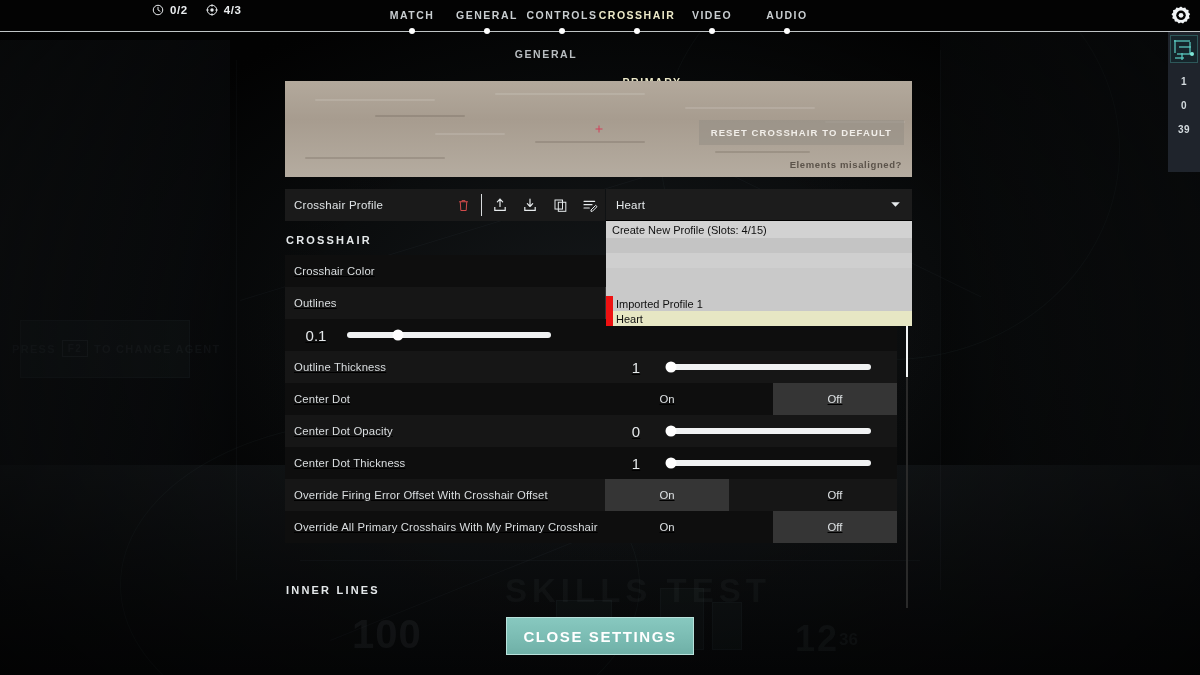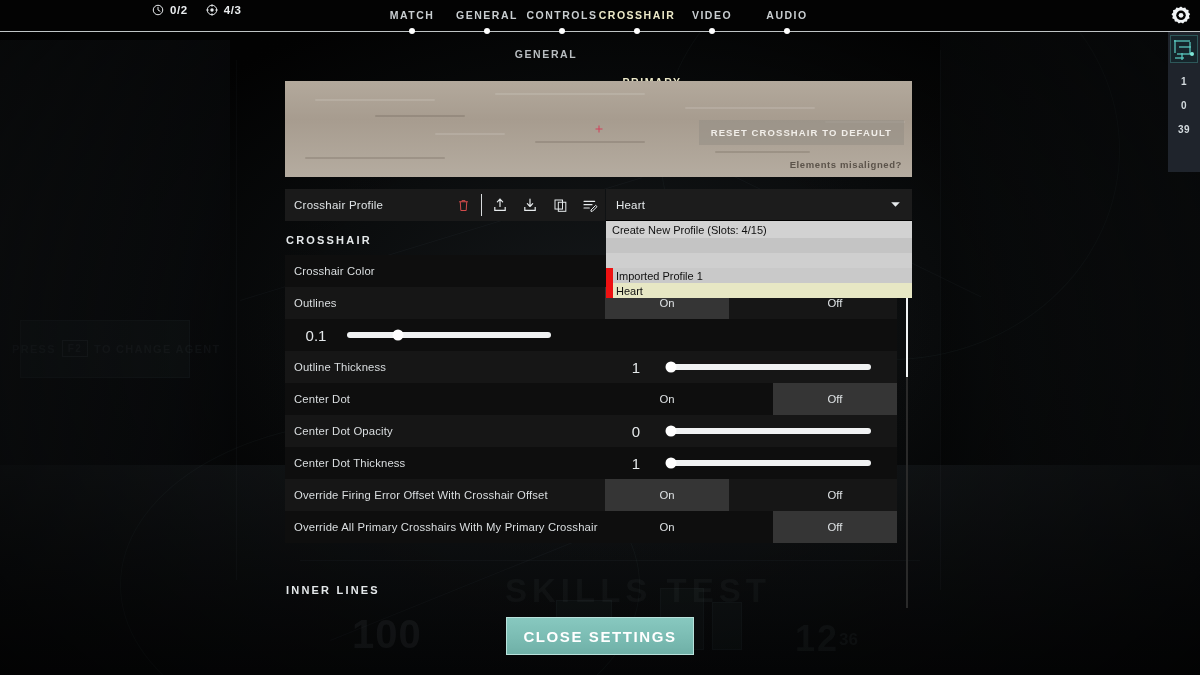--- a/index.html
+++ b/index.html
@@ -212,35 +212,35 @@
     padding-top: 0;
   }
   .dd-item {
     height: 15px; display: flex; align-items: center;
     padding-left: 3px; font-size: 11px; color: #101010;
     cursor: pointer; white-space: nowrap;
   }
   .dd-item.create { background: #d2d2d2; height: 17px; }
   .dd-item.blank { background: #c4c4c4; }
   .dd-item.blank.alt { background: #cfcfcf; }
-  .dd-item.imported { background: #c9c9c9; border-left: 7px solid #ee1111; padding-left: 0px; }
+  .dd-item.imported { background: #c9c9c9; border-left: 7px solid #ee1111; padding-left: 0px; margin-top: 28px; }
   .dd-item.sel {
     background: #e7e7c4; border-left: 7px solid #ee1111; padding-left: 0px;
     color: #101010;
   }
   .dd-item .txt { padding-left: 3px; }
 
   
   .sec-title {
     position: absolute; left: 286px;
     color: #e4e8ea; font-size: 11px; font-weight: 700; letter-spacing: 2.2px;
   }
   .settings { position: absolute; left: 285px; top: 255px; width: 612px; }
   .srow {
-    position: relative; height: 32px; display: flex; align-items: center;
+    position: relative; height: 32px; display: flex; align-items: center; text-decoration: underline;
   }
   .srow.odd { background: #0e0e0e; }
   .srow.even { background: #161616; }
   .srow-label {
     width: 320px; padding-left: 9px;
     color: #dadee0; font-size: 11.3px; letter-spacing: .15px;
   }
   .srow-ctrl { flex: 1; display: flex; align-items: center; height: 100%; }
 
   .seg { display: flex; width: 292px; height: 32px; gap: 44px; }

